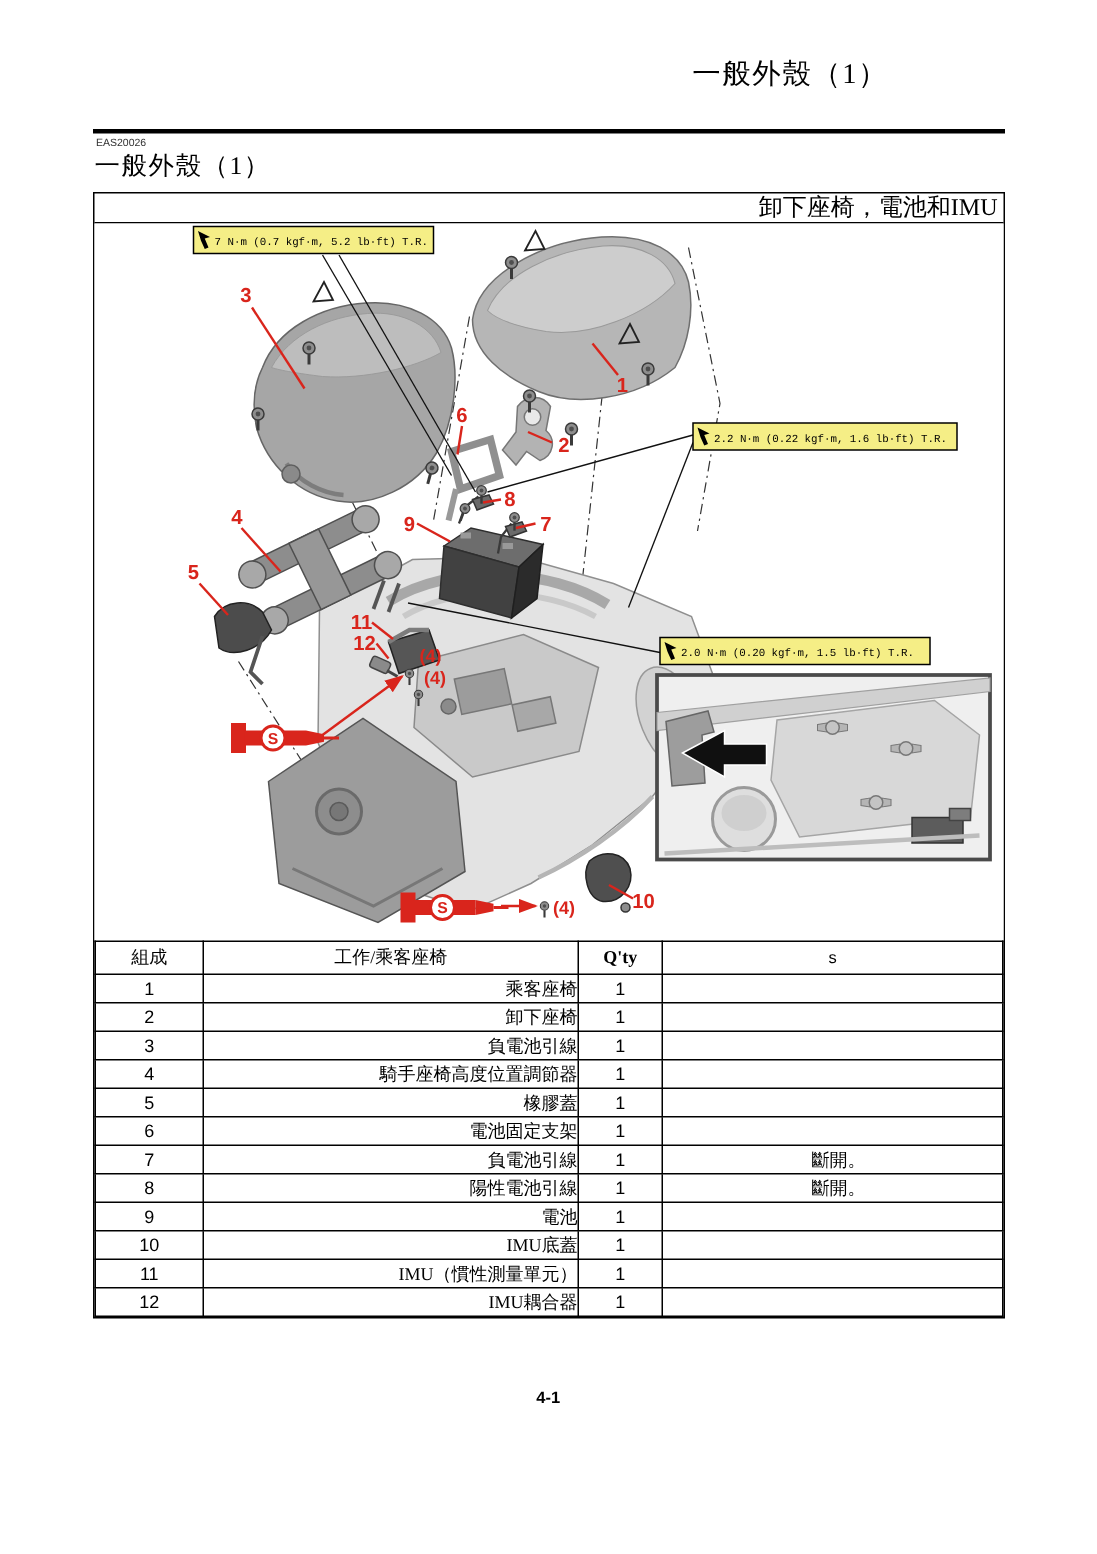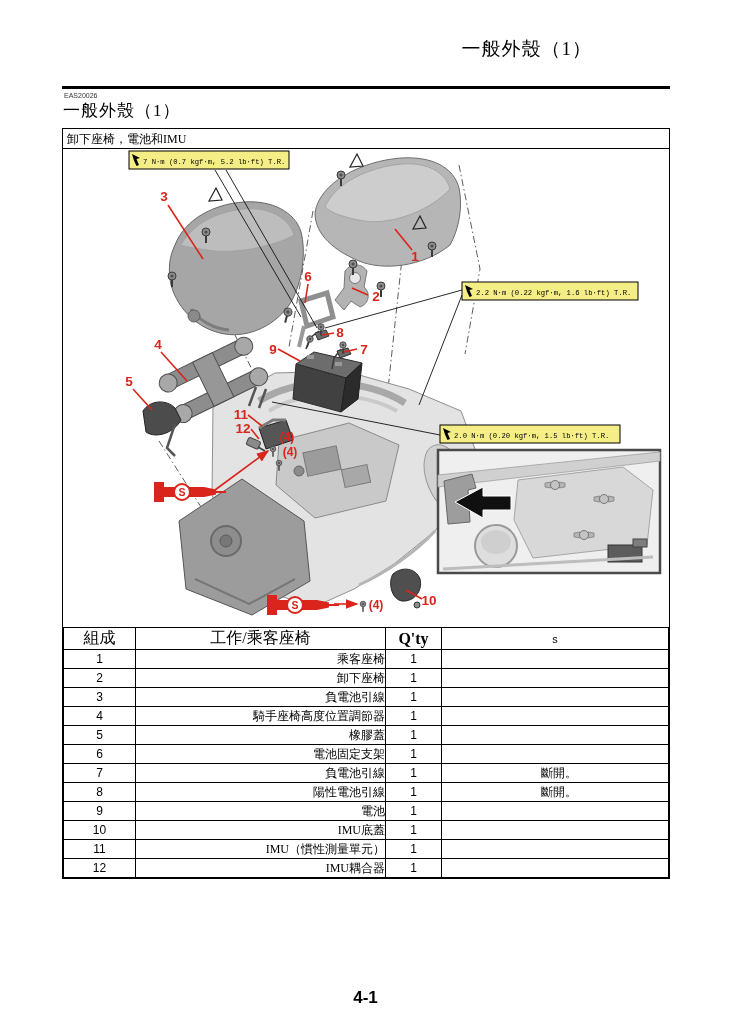--- a/index.html
+++ b/index.html
@@ -4,35 +4,35 @@
 <style>
   html,body{margin:0;padding:0;background:#ffffff;}
   body{width:731px;height:1036px;position:relative;font-family:"Liberation Serif",serif;color:#000;}
 
   .running-header{position:absolute;top:36px;right:139px;font-size:19px;letter-spacing:1px;}
   .header-rule{position:absolute;left:62px;top:86px;width:608px;height:3px;background:#000;}
   .eas-code{position:absolute;left:64px;top:92px;font-family:"Liberation Sans",sans-serif;font-size:7px;color:#333;}
   .section-title{position:absolute;left:63px;top:99px;font-size:17px;letter-spacing:1px;}
 
   .figure-box{position:absolute;left:62px;top:128px;width:606px;border:1px solid #000;}
-  .figure-title{font-size:12px;line-height:18px;height:18px;padding:1px 4px 0 4px;border-bottom:1px solid #000;}
+  .figure-title{font-size:16px;line-height:18px;height:18px;padding:1px 4px 0 4px;border-bottom:1px solid #000;text-align:right;}
   svg.diagram{display:block;background:#fff;}
 
   table.parts{border-collapse:collapse;width:100%;font-size:12px;table-layout:fixed;}
   table.parts th,table.parts td{border:1px solid #000;height:18px;padding:0;overflow:hidden;white-space:nowrap;}
-  table.parts th{height:21px;font-weight:normal;text-align:center;font-size:16px;}
+  table.parts th{height:21px;font-weight:normal;text-align:center;font-size:12px;}
   table.parts th.qty-h{font-family:Liberation Serif, serif;font-weight:bold;}
   table.parts th.note-h{font-family:"Liberation Sans",sans-serif;font-size:11px;}
   table.parts td.c-num{text-align:center;font-family:"Liberation Sans",sans-serif;}
   table.parts td.c-name{text-align:right;padding-left:8px;}
   table.parts td.c-qty{text-align:center;font-family:"Liberation Sans",sans-serif;}
   table.parts td.c-note{text-align:center;padding-left:8px;}
 
-  .page-number{position:absolute;left:0;top:988px;width:100%;text-align:center;
-    font-family:"Liberation Sans",sans-serif;font-weight:bold;font-size:17px;}
+  .page-number{position:absolute;left:0;top:926px;width:100%;text-align:center;
+    font-family:"Liberation Sans",sans-serif;font-weight:bold;font-size:11px;}
 </style>
 </head>
 <body>
 
 <div class="page">
 
   <div class="running-header">一般外殼（1）</div>
   <div class="header-rule"></div>
   <div class="eas-code">EAS20026</div>
   <div class="section-title">一般外殼（1）</div>

